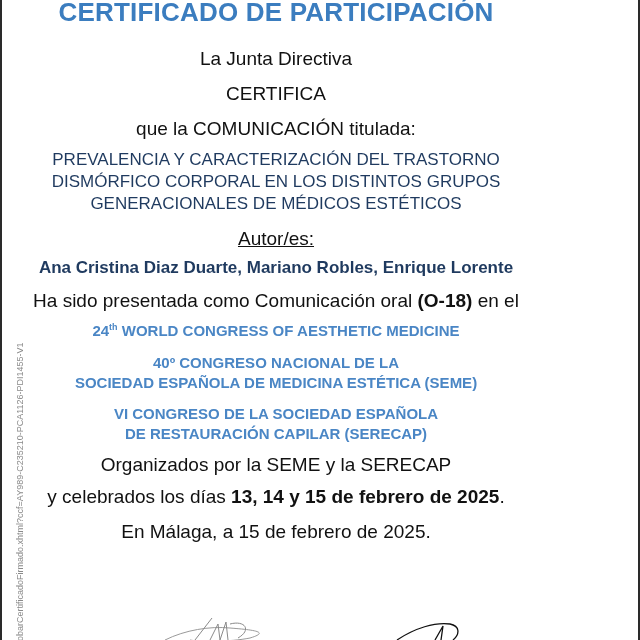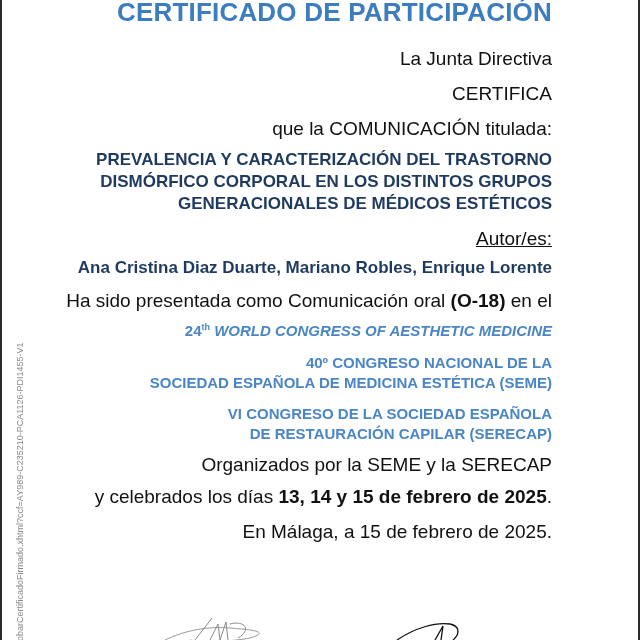--- a/index.html
+++ b/index.html
@@ -34,34 +34,34 @@
       line-height: 11px;
       color: #8a8a8a;
       white-space: nowrap;
       text-align: left;
     }
     .side-url .l1 { display: block; }
     .side-url .l2 { display: block; }
     .page {
       position: absolute;
       left: 0; top: 0; width: 552px; height: 640px;
-      text-align: right;
+      text-align: center;
     }
     .title {
       position: absolute; left: 0; right: 0; top: -3px;
       font-size: 26px; font-weight: bold; color: #3b7dbf;
       letter-spacing: 0.2px;
     }
     .line {
       position: absolute; left: 0; right: 0;
       font-size: 19px; color: #111;
     }
     .comm-title {
       position: absolute; left: 0; right: 0; top: 149px;
-      font-size: 17px; font-weight: bold; color: #1f3a5f;
+      font-size: 17px; font-weight: normal; color: #1f3a5f;
       line-height: 22px;
     }
     .comm-title span { display: block; }
     .authors {
       position: absolute; left: 0; right: 0; top: 258px;
       font-size: 17px; font-weight: bold; color: #1f3a5f;
     }
     .congress {
       position: absolute; left: 0; right: 0;
       font-size: 15px; font-weight: bold; color: #4a86c5;
@@ -98,21 +98,21 @@
   </div>
 
   <div class="line" style="top:228px;text-decoration:underline;">Autor/es:</div>
   <div class="authors">Ana Cristina Diaz Duarte, Mariano Robles, Enrique Lorente</div>
 
   <div class="line" style="top:290px;">
     <span>Ha sido presentada como Comunicación oral </span><b>(O-18)</b><span> en el</span>
   </div>
 
   <div class="congress" style="top:321px;">
-    <span style="display:inline;">24</span><sup class="th">th</sup><span style="display:inline;font-style:italic;"> WORLD CONGRESS OF AESTHETIC MEDICINE</span>
+    <span style="display:inline;">24</span><sup class="th">th</sup><span style="display:inline;"> WORLD CONGRESS OF AESTHETIC MEDICINE</span>
   </div>
 
   <div class="congress" style="top:353px;">
     <span>40º CONGRESO NACIONAL DE LA</span>
     <span>SOCIEDAD ESPAÑOLA DE MEDICINA ESTÉTICA (SEME)</span>
   </div>
 
   <div class="congress" style="top:404px;">
     <span>VI CONGRESO DE LA SOCIEDAD ESPAÑOLA</span>
     <span>DE RESTAURACIÓN CAPILAR (SERECAP)</span>

